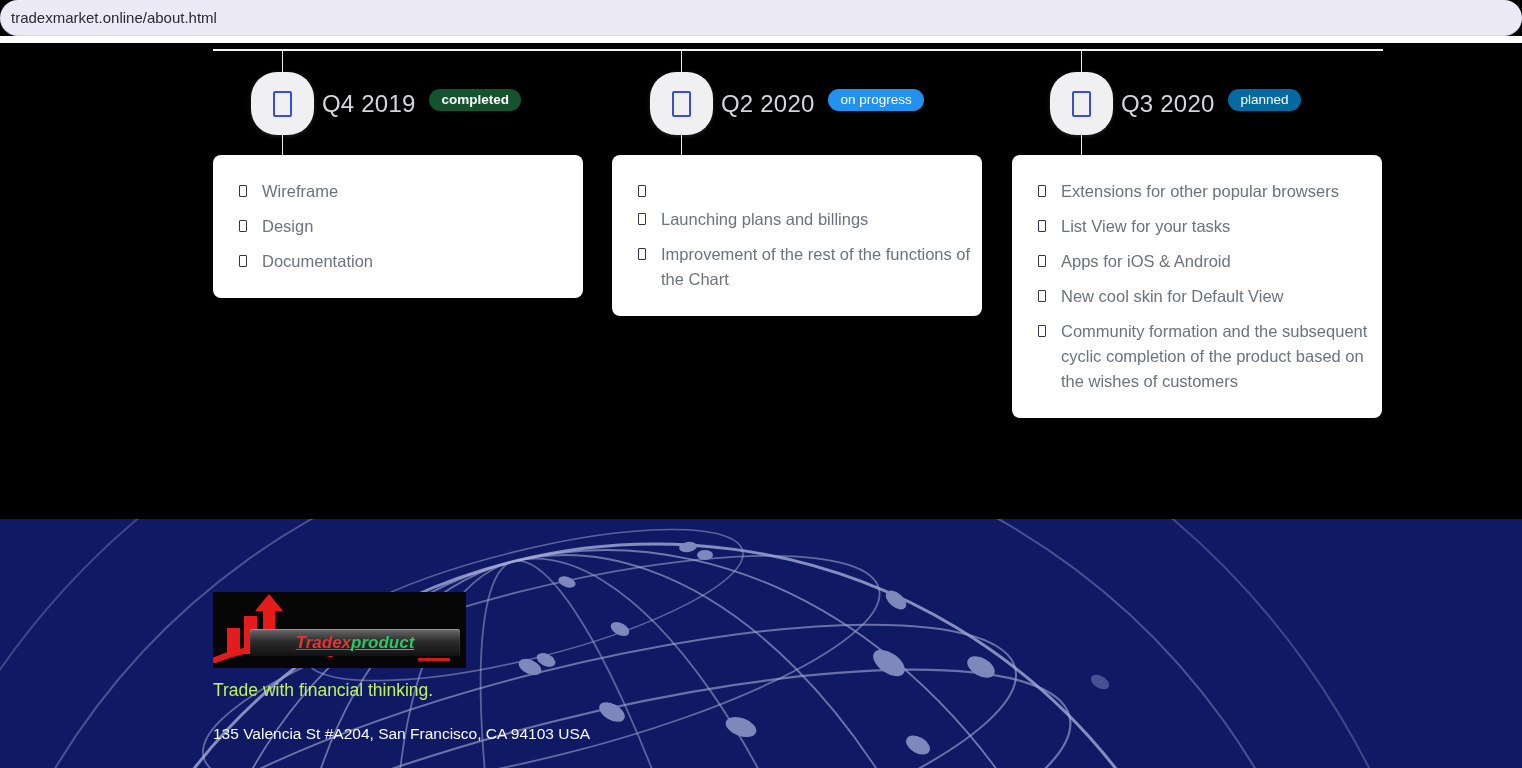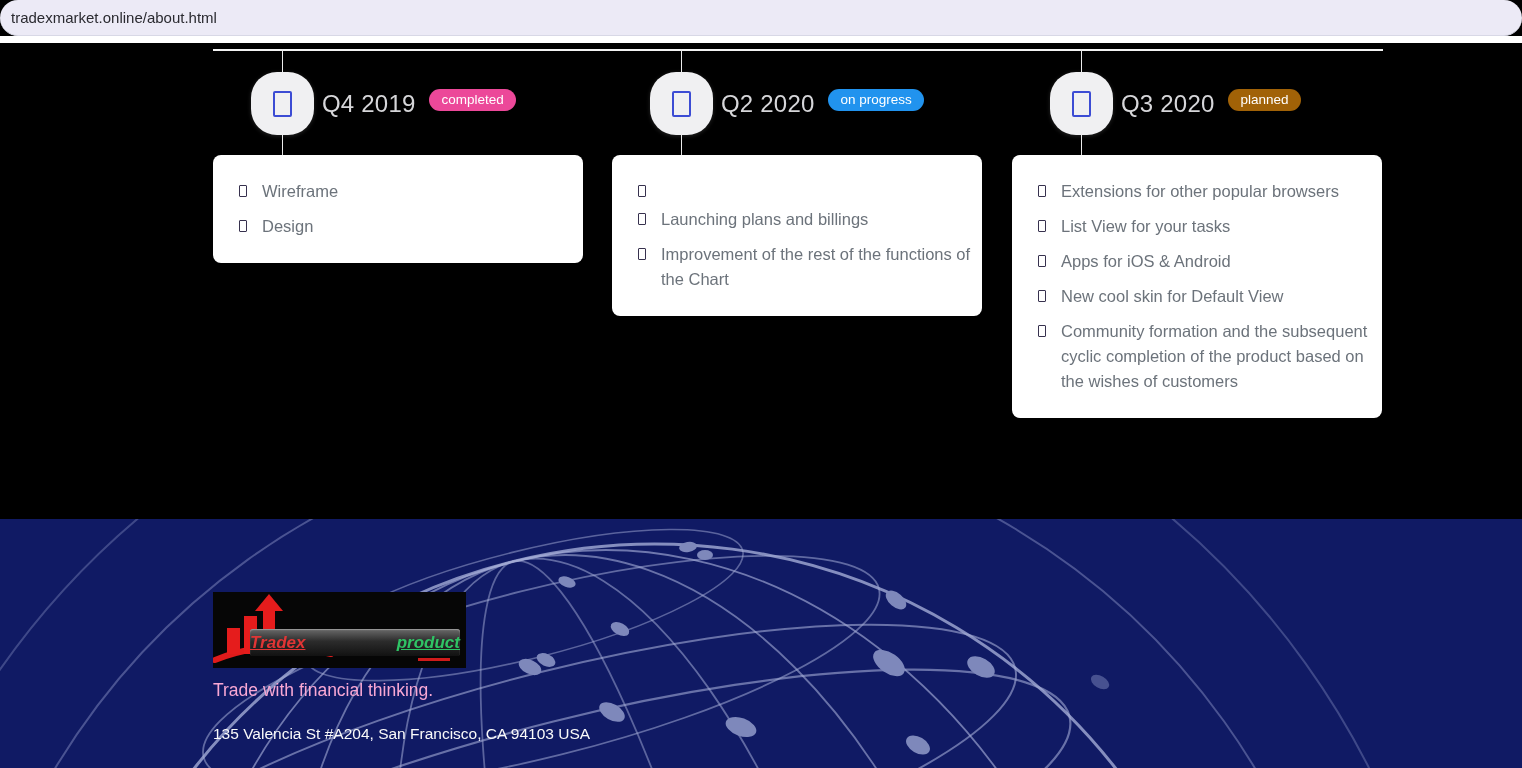--- a/index.html
+++ b/index.html
@@ -36,53 +36,57 @@
 
   
   .footer { position:absolute; left:0; top:519px; width:1522px; height:249px;
             background:#101a64; overflow:hidden; }
   .globe { position:absolute; left:0; top:0; }
   .logo { position:absolute; left:213px; top:73px; width:253px; height:76px; background:#060606; }
   .logo-mark { position:absolute; left:0; top:0; }
   .logo-pill { position:absolute; left:37px; top:37px; width:210px; height:27px;
                background:linear-gradient(180deg,#6a6a6a 0%,#2c2c2c 45%,#121212 100%);
                border-radius:3px; box-shadow:inset 0 1px 1px #9a9a9a;
-               display:flex; align-items:center; justify-content:space-between;
+               display:flex; align-items:center; justify-content:center;
                font-size:17px; font-weight:bold; font-style:italic; }
   .logo-pill span { text-decoration:underline; }
   .logo-dash { position:absolute; left:205px; top:66px; width:32px; height:3px; background:#cf1b1b; }
-  .tagline { position:absolute; left:213px; top:161px; font-size:17.5px; color:#f9a8d4; }
+  .tagline { position:absolute; left:213px; top:161px; font-size:17.5px; color:#bef264; }
   .address { position:absolute; left:213px; top:206px; font-size:15.5px; color:#fafafa; }
 </style>
 </head>
 <body>
 
 <div class="urlbar">tradexmarket.online/about.html</div>
 <div class="white-strip"></div>
 
 <div class="timeline-h"></div>
 
 <div class="col col1">
   <div class="connector"></div>
   <div class="squircle">
     <div class="tofu-big"></div>
   </div>
   <div class="mhead">
     <span class="mtitle">Q4 2019</span>
-    <span class="badge" style="background-color: #ec4899;">completed</span>
+    <span class="badge" style="background-color: #14532d; font-weight: bold;">completed</span>
   </div>
   <div class="card">
     <ul>
       <li>
           <span class="tofu-small"></span>
           <span>Wireframe</span>
         </li>
       <li>
           <span class="tofu-small"></span>
           <span>Design</span>
+        </li>
+      <li>
+          <span class="tofu-small"></span>
+          <span>Documentation</span>
         </li>
     </ul>
   </div>
 </div>
 
 <div class="col col2">
   <div class="connector"></div>
   <div class="squircle">
     <div class="tofu-big"></div>
   </div>
@@ -107,21 +111,21 @@
   </div>
 </div>
 
 <div class="col col3">
   <div class="connector"></div>
   <div class="squircle">
     <div class="tofu-big"></div>
   </div>
   <div class="mhead">
     <span class="mtitle">Q3 2020</span>
-    <span class="badge" style="background-color: #a16207;">planned</span>
+    <span class="badge" style="background-color: #0369a1;">planned</span>
   </div>
   <div class="card">
     <ul>
       <li>
           <span class="tofu-small"></span>
           <span>Extensions for other popular browsers</span>
         </li>
       <li>
           <span class="tofu-small"></span>
           <span>List View for your tasks</span>

